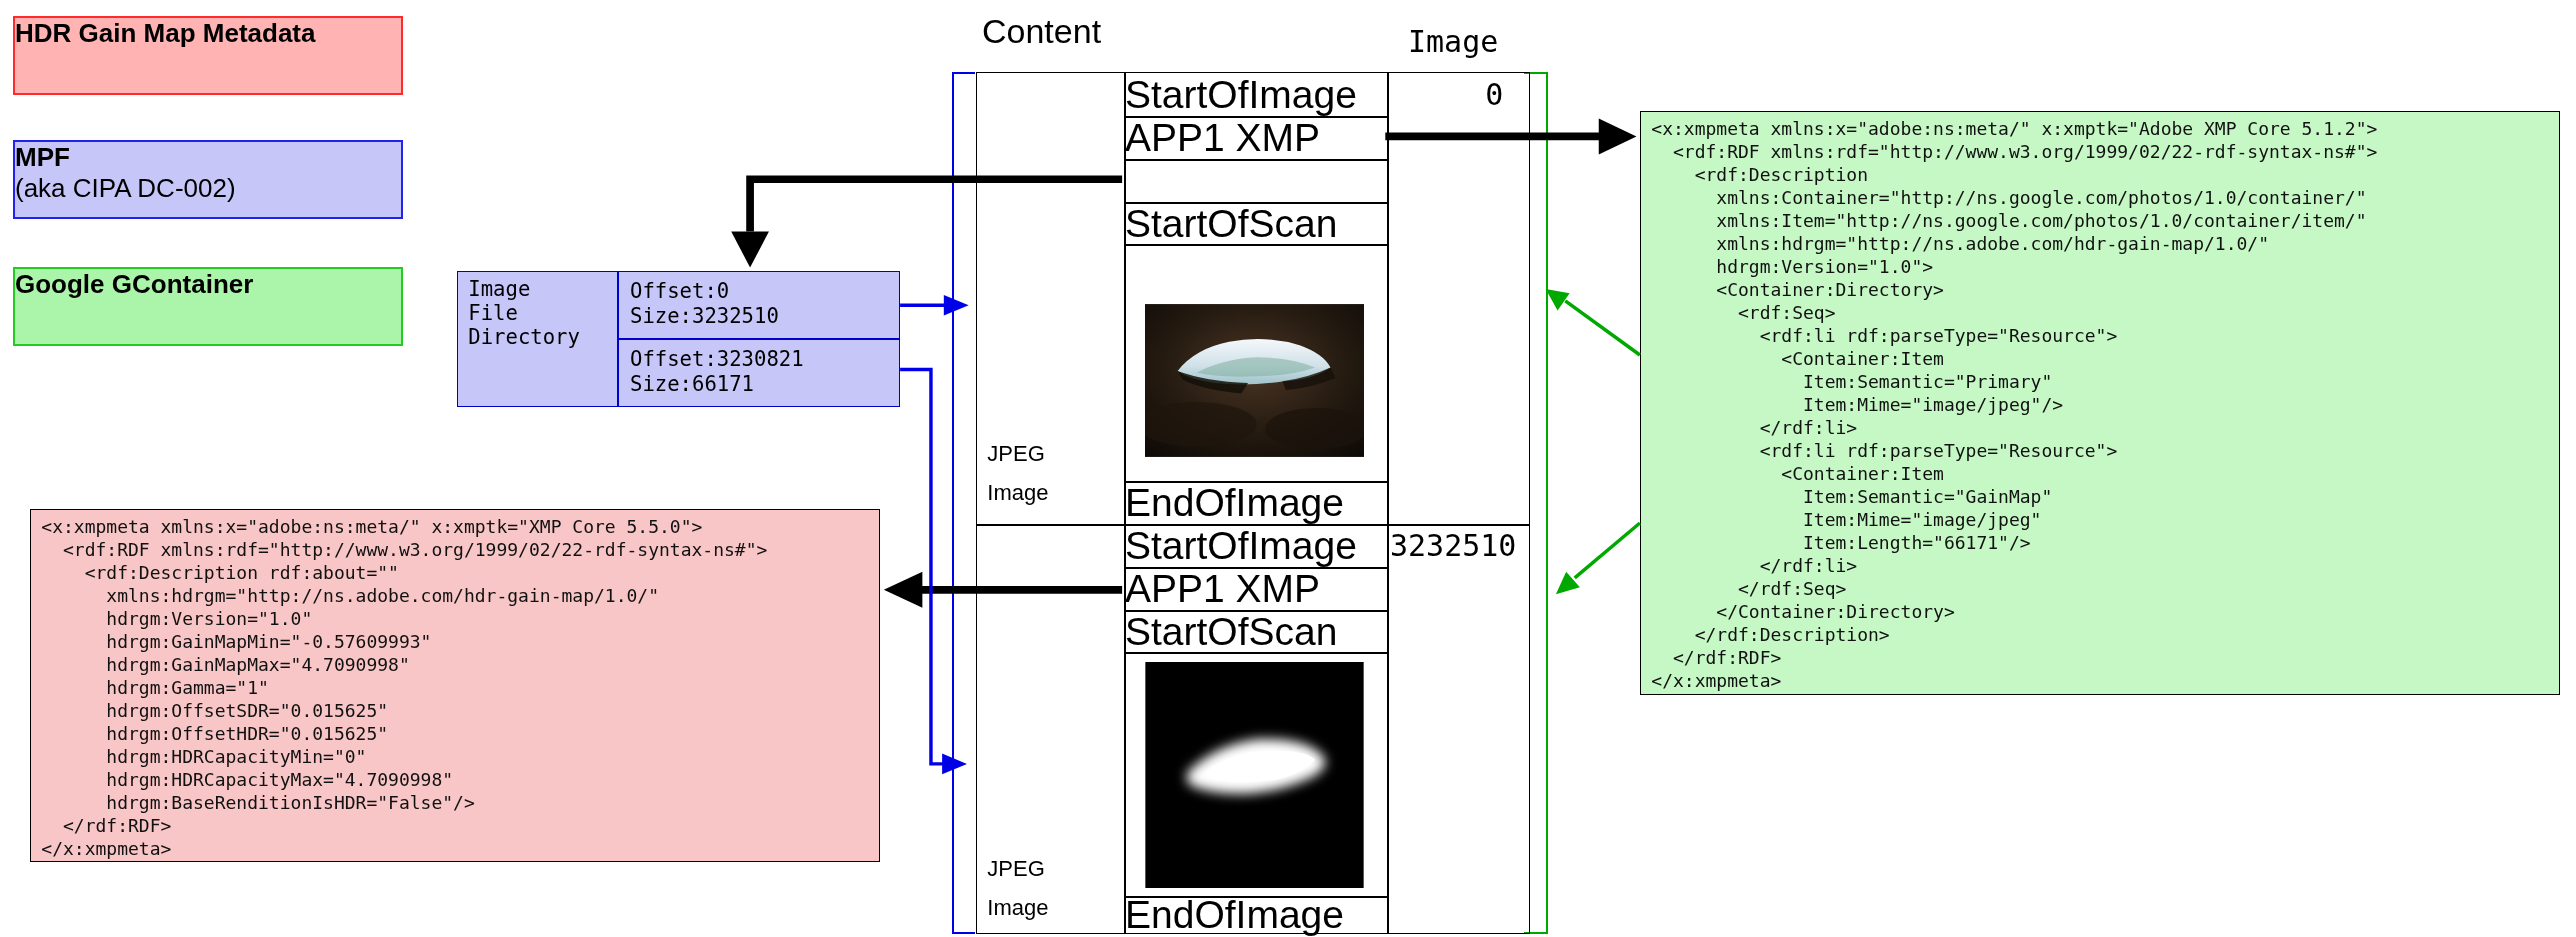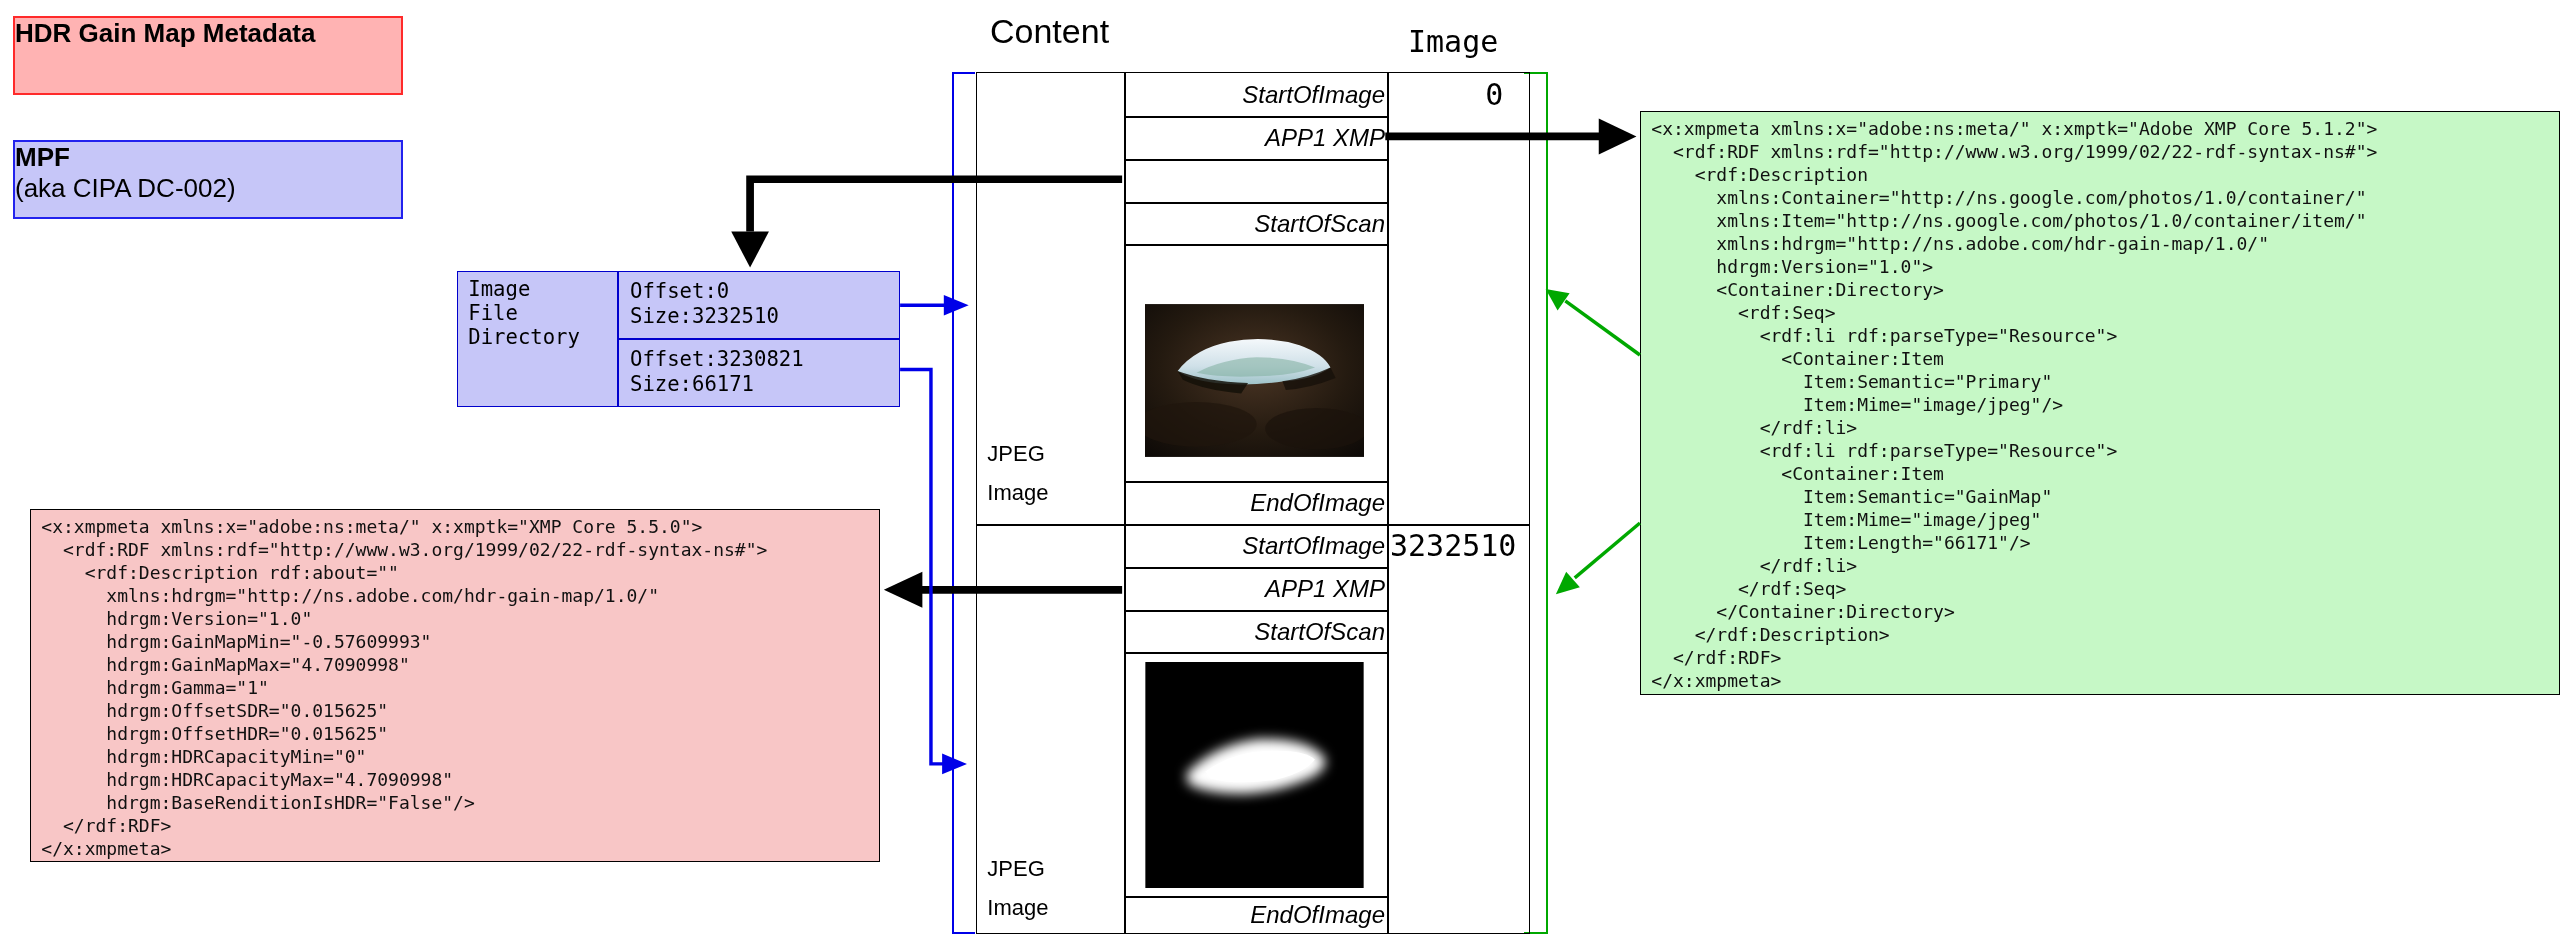--- a/index.html
+++ b/index.html
@@ -23,37 +23,37 @@
     align-items: flex-start;
     font-size: 26px;
     border: 2.6px solid #000;
   }
   .legend .b { font-weight: bold; }
   .legend-red   { top: 16.3px;  background: var(--red-fill);   border-color: var(--red-border); }
   .legend-blue  { top: 140px; background: var(--blue-fill);  border-color: var(--blue-border); flex-direction: column; }
   .legend-green { top: 267px; background: var(--green-fill); border-color: var(--green-border); }
 
   
-  .h-content { position: absolute; left: 982px; top: 12px; font-size: 34px; margin-left: 8px; }
+  .h-content { position: absolute; left: 982px; top: 12px; font-size: 34px; }
   .h-offset  { position: absolute; left: 1408px; top: 24px; font-size: 30px;
                font-family: "DejaVu Sans Mono", monospace; }
 
   
   #ftable {
     position: absolute;
     left: 976px; top: 72px;
     width: 554px; height: 862px;
     border: 1.7px solid #000;
   }
   #ftable .vline { position: absolute; top: 0; width: 1.7px; height: 100%; background: #000; }
   #ftable .hline { position: absolute; left: 147px; width: 265px; height: 1.7px; background: #000; }
   #ftable .hline-full { position: absolute; left: 0; width: 100%; height: 1.7px; background: #000; }
   #ftable .cell {
     position: absolute; left: 148px; width: 260px; height: 43px;
-    line-height: 43px; text-align: right; font-size: 24px; font-style: italic;
+    line-height: 43px; text-align: left; font-size: 39px;
   }
   #ftable .offv {
     position: absolute; left: 413px; width: 134px; line-height: 43px;
     text-align: right; padding-right: 20.6px;
     font-family: "DejaVu Sans Mono", monospace; font-size: 30px;
   }
   #ftable .sideL {
     position: absolute; left: 10.3px; width: 134px;
     font-size: 22px; line-height: 39px;
   }
@@ -119,20 +119,24 @@
 
 <div id="canvas">
 
   <div class="legend legend-red">
     <span class="b">HDR Gain Map Metadata</span>
       <span></span>
   </div>
   <div class="legend legend-blue">
     <span class="b">MPF</span>
       <span> (aka CIPA DC-002)</span>
+  </div>
+  <div class="legend legend-green">
+    <span class="b">Google GContainer</span>
+      <span></span>
   </div>
 
   <div class="h-content">Content</div>
   <div class="h-offset">Image</div>
 
   <div class="bracket-blue"></div>
   <div class="bracket-green"></div>
 
   <div id="ftable">
     <div class="vline" style="left:147px"></div>

